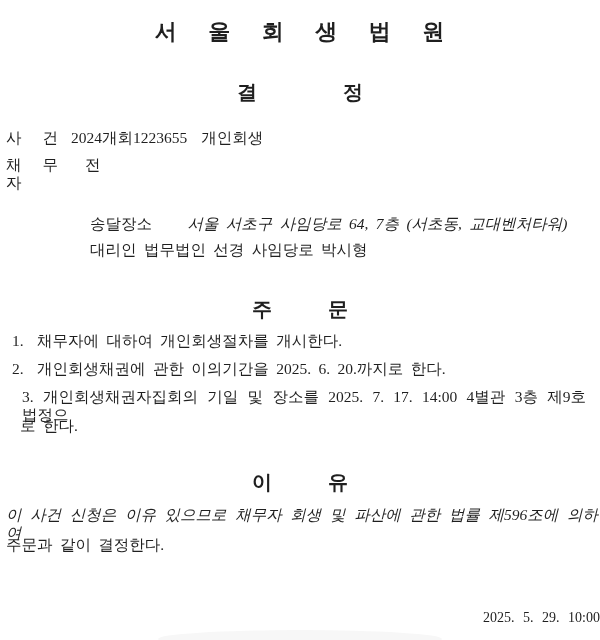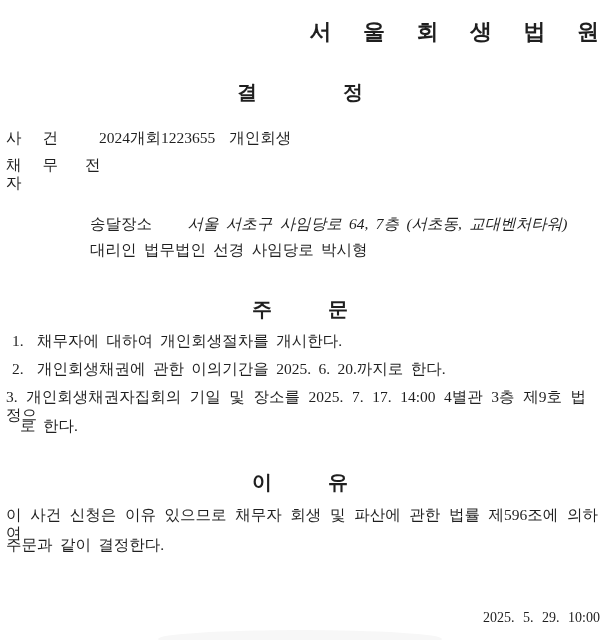--- a/index.html
+++ b/index.html
@@ -15,21 +15,21 @@
     overflow: hidden;
     font-family: "Liberation Serif", "DejaVu Serif", serif;
     color: #1f1f1f;
   }
   .abs { position: absolute; }
 
   .court-name {
     top: 17px;
     left: 0;
     width: 100%;
-    text-align: right;
+    text-align: center;
     font-size: 22px;
     font-weight: 700;
     word-spacing: 24px;
     letter-spacing: 1px;
     white-space: nowrap;
   }
   .section-heading {
     left: 0;
     width: 100%;
     display: flex;
@@ -58,49 +58,50 @@
     align-items: baseline;
   }
   .case-row .label {
     width: 52px;
     text-align: justify;
     text-align-last: justify;
     white-space: normal;
   }
   .row-case   { top: 129px; }
   .row-debtor { top: 156px; }
-  .case-number { margin-left: 41px; }
+  .case-number { margin-left: 13px; }
   .case-type   { margin-left: 14px; }
   .debtor-name { margin-left: 27px; }
 
   .row-service { top: 215px; left: 90px; }
   .service-value { margin-left: 28px; font-style: italic; }
   .row-representative { top: 241px; left: 90px; }
 
   .order-item { left: 12px; }
   .order-item .item-text { margin-left: 6px; }
   .row-item1 { top: 332px; }
   .row-item2 { top: 360px; }
   .row-item3 {
     top: 388px;
-    left: 6px;
+    left: 22px;
     right: 14px;
     text-align: justify;
     text-align-last: justify;
     white-space: normal;
   }
   .row-item3-cont { top: 417px; left: 20px; }
 
   .row-reason1 {
     top: 506px;
     left: 6px;
     right: 2px;
     text-align: justify;
     text-align-last: justify;
     white-space: normal;
+    font-style: italic;
   }
   .row-reason2 { top: 536px; left: 6px; }
 
   .decision-date {
     top: 610px;
     left: 0;
     width: 100%;
     text-align: right;
     font-size: 14px;
     word-spacing: 5px;

